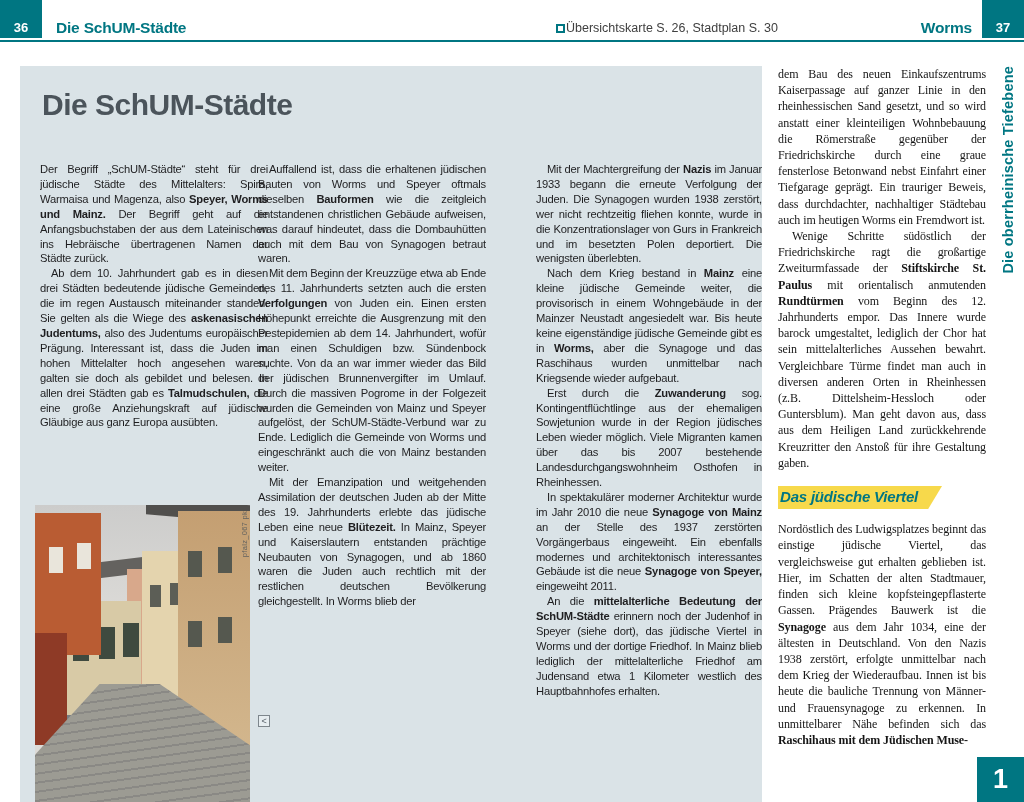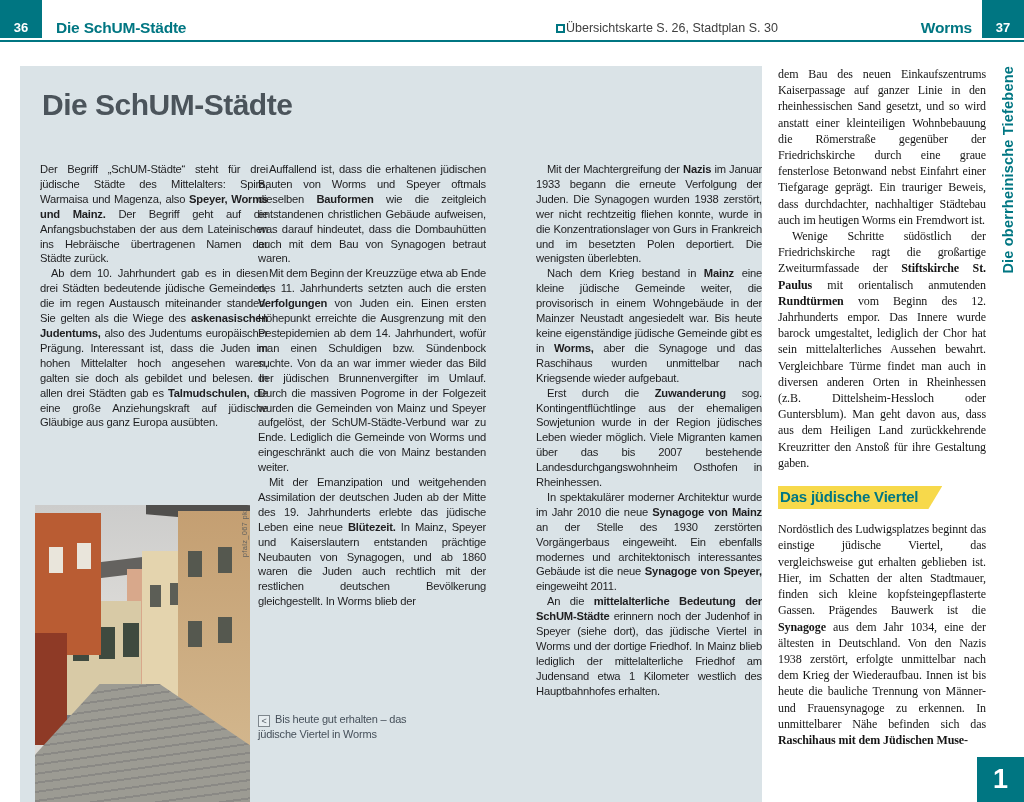--- a/index.html
+++ b/index.html
@@ -86,21 +86,21 @@
 
   
   aside{position:absolute;left:778px;top:66px;width:208px;height:736px;overflow:hidden;
         font-family:"Liberation Serif",serif;font-size:12px;line-height:16.2px;
         letter-spacing:-0.1px;text-align:justify;color:#151515;}
   aside p{margin:0;}
   aside .ind{text-indent:14px;}
   .hl{display:inline-block;background:var(--yellow);color:var(--teal);
       font-family:"Liberation Sans",sans-serif;font-size:15px;font-weight:bold;
       padding:3px 24px 4px 2px;margin:15px 0 12px;letter-spacing:-0.2px;
-      clip-path:polygon(0 0,100% 0,calc(100% - 14px) 100%,0 100%);}
+      clip-path:polygon(0 0,100% 0,calc(100% - 14px) 100%,0 100%);font-style:italic;}
 
   
   .v-label{position:absolute;right:8px;top:66px;writing-mode:vertical-rl;transform:rotate(180deg);
            color:var(--teal);font-weight:bold;font-size:14.5px;letter-spacing:0.2px;
            font-family:"Liberation Sans",sans-serif;}
 
   
   .chapter{position:absolute;left:977px;top:757px;width:47px;height:45px;background:var(--teal);
            color:#fff;font-weight:bold;font-size:27px;display:flex;align-items:center;
            justify-content:center;font-family:"Liberation Sans",sans-serif;}
@@ -137,42 +137,42 @@
     <div class="col c2">
       <p class="ind"><span>Auffallend ist, dass die erhaltenen jüdischen Bauten von Worms und Speyer oftmals dieselben </span><span class="b">Bauformen</span><span> wie die zeitgleich entstandenen christlichen Gebäude aufweisen, was darauf hindeutet, dass die Dombauhütten auch mit dem Bau von Synagogen betraut waren.</span></p>
       <p class="ind"><span>Mit dem Beginn der Kreuzzüge etwa ab Ende des 11. Jahrhunderts setzten auch die ersten </span><span class="b">Verfolgungen</span><span> von Juden ein. Einen ersten Höhepunkt erreichte die Ausgrenzung mit den Pestepidemien ab dem 14. Jahrhundert, wofür man einen Schuldigen bzw. Sündenbock suchte. Von da an war immer wieder das Bild der jüdischen Brunnenvergifter im Umlauf. Durch die massiven Pogrome in der Folgezeit wurden die Gemeinden von Mainz und Speyer aufgelöst, der SchUM-Städte-Verbund war zu Ende. Lediglich die Gemeinde von Worms und eingeschränkt auch die von Mainz bestanden weiter.</span></p>
       <p class="ind"><span>Mit der Emanzipation und weitgehenden Assimilation der deutschen Juden ab der Mitte des 19. Jahrhunderts erlebte das jüdische Leben eine neue </span><span class="b">Blütezeit.</span><span> In Mainz, Speyer und Kaiserslautern entstanden prächtige Neubauten von Synagogen, und ab 1860 waren die Juden auch rechtlich mit der restlichen deutschen Bevölkerung gleichgestellt. In Worms blieb der</span></p>
     </div>
 
     <div class="col c3">
       <p class="ind"><span>Mit der Machtergreifung der </span><span class="b">Nazis</span><span> im Januar 1933 begann die erneute Verfolgung der Juden. Die Synagogen wurden 1938 zerstört, wer nicht rechtzeitig fliehen konnte, wurde in die Konzentrationslager von Gurs in Frankreich und im besetzten Polen deportiert. Die wenigsten überlebten.</span></p>
       <p class="ind"><span>Nach dem Krieg bestand in </span><span class="b">Mainz</span><span> eine kleine jüdische Gemeinde weiter, die provisorisch in einem Wohngebäude in der Mainzer Neustadt angesiedelt war. Bis heute keine eigenständige jüdische Gemeinde gibt es in </span><span class="b">Worms,</span><span> aber die Synagoge und das Raschihaus wurden unmittelbar nach Kriegsende wieder aufgebaut.</span></p>
       <p class="ind"><span>Erst durch die </span><span class="b">Zuwanderung</span><span> sog. Kontingentflüchtlinge aus der ehemaligen Sowjetunion wurde in der Region jüdisches Leben wieder möglich. Viele Migranten kamen über das bis 2007 bestehende Landesdurchgangswohnheim Osthofen in Rheinhessen.</span></p>
-      <p class="ind"><span>In spektakulärer moderner Architektur wurde im Jahr 2010 die neue </span><span class="b">Synagoge von Mainz</span><span> an der Stelle des 1930 zerstörten Vorgängerbaus eingeweiht. Ein ebenfalls modernes und architektonisch interessantes Gebäude ist die neue </span><span class="b">Synagoge von Speyer,</span><span> eingeweiht 2011.</span></p>
+      <p class="ind"><span>In spektakulärer moderner Architektur wurde im Jahr 2010 die neue </span><span class="b">Synagoge von Mainz</span><span> an der Stelle des 1937 zerstörten Vorgängerbaus eingeweiht. Ein ebenfalls modernes und architektonisch interessantes Gebäude ist die neue </span><span class="b">Synagoge von Speyer,</span><span> eingeweiht 2011.</span></p>
       <p class="ind"><span>An die </span><span class="b">mittelalterliche Bedeutung der SchUM-Städte</span><span> erinnern noch der Judenhof in Speyer (siehe dort), das jüdische Viertel in Worms und der dortige Friedhof. In Mainz blieb lediglich der mittelalterliche Friedhof am Judensand etwa 1 Kilometer westlich des Hauptbahnhofes erhalten.</span></p>
     </div>
 
     <figure class="photo">
       <div class="ph roofL"></div>
       <div class="ph roofR"></div>
       <div class="ph m-pink"></div>
       <div class="ph m-cream"></div>
       <div class="ph l-beige"></div>
       <div class="ph l-orange"></div>
       <div class="ph l-red"></div>
       <div class="ph r-cream"></div>
       <div class="ph r-tan"></div>
       <div class="ph street"></div>
       <figcaption class="credit">pfalz_067 pk</figcaption>
     </figure>
 
     <div class="caption">
       <span class="cap-icon">
           <span>&lt;</span>
-        </span><span>Bis heute gut erhalten – das jüdische Viertel in Worms</span>
+        </span>
     </div>
   </section>
 
   <aside>
     <p><span>dem Bau des neuen Einkaufszentrums Kaiserpassage auf ganzer Linie in den rheinhessischen Sand gesetzt, und so wird anstatt einer kleinteiligen Wohnbebauung die Römerstraße gegenüber der Friedrichskirche durch eine graue fensterlose Betonwand nebst Einfahrt einer Tiefgarage geprägt. Ein trauriger Beweis, dass durchdachter, nachhaltiger Städtebau auch im heutigen Worms ein Fremdwort ist.</span></p>
     <p class="ind"><span>Wenige Schritte südöstlich der Friedrichskirche ragt die großartige Zweiturmfassade der </span><span class="b">Stiftskirche St. Paulus</span><span> mit orientalisch anmutenden </span><span class="b">Rundtürmen</span><span> vom Beginn des 12. Jahrhunderts empor. Das Innere wurde barock umgestaltet, lediglich der Chor hat sein mittelalterliches Aussehen bewahrt. Vergleichbare Türme findet man auch in diversen anderen Orten in Rheinhessen (z.B. Dittelsheim-Hessloch oder Guntersblum). Man geht davon aus, dass aus dem Heiligen Land zurückkehrende Kreuzritter den Anstoß für ihre Gestaltung gaben.</span></p>
     <h2 class="hl"><span>Das jüdische Viertel</span></h2>
     <p><span>Nordöstlich des Ludwigsplatzes beginnt das einstige jüdische Viertel, das vergleichsweise gut erhalten geblieben ist. Hier, im Schatten der alten Stadtmauer, finden sich kleine kopfsteingepflasterte Gassen. Prägendes Bauwerk ist die </span><span class="b">Synagoge</span><span> aus dem Jahr 1034, eine der ältesten in Deutschland. Von den Nazis 1938 zerstört, erfolgte unmittelbar nach dem Krieg der Wiederaufbau. Innen ist bis heute die bauliche Trennung von Männer- und Frauensynagoge zu erkennen. In unmittelbarer Nähe befinden sich das </span><span class="b">Raschihaus mit dem Jüdischen Muse-</span></p>
   </aside>
 

